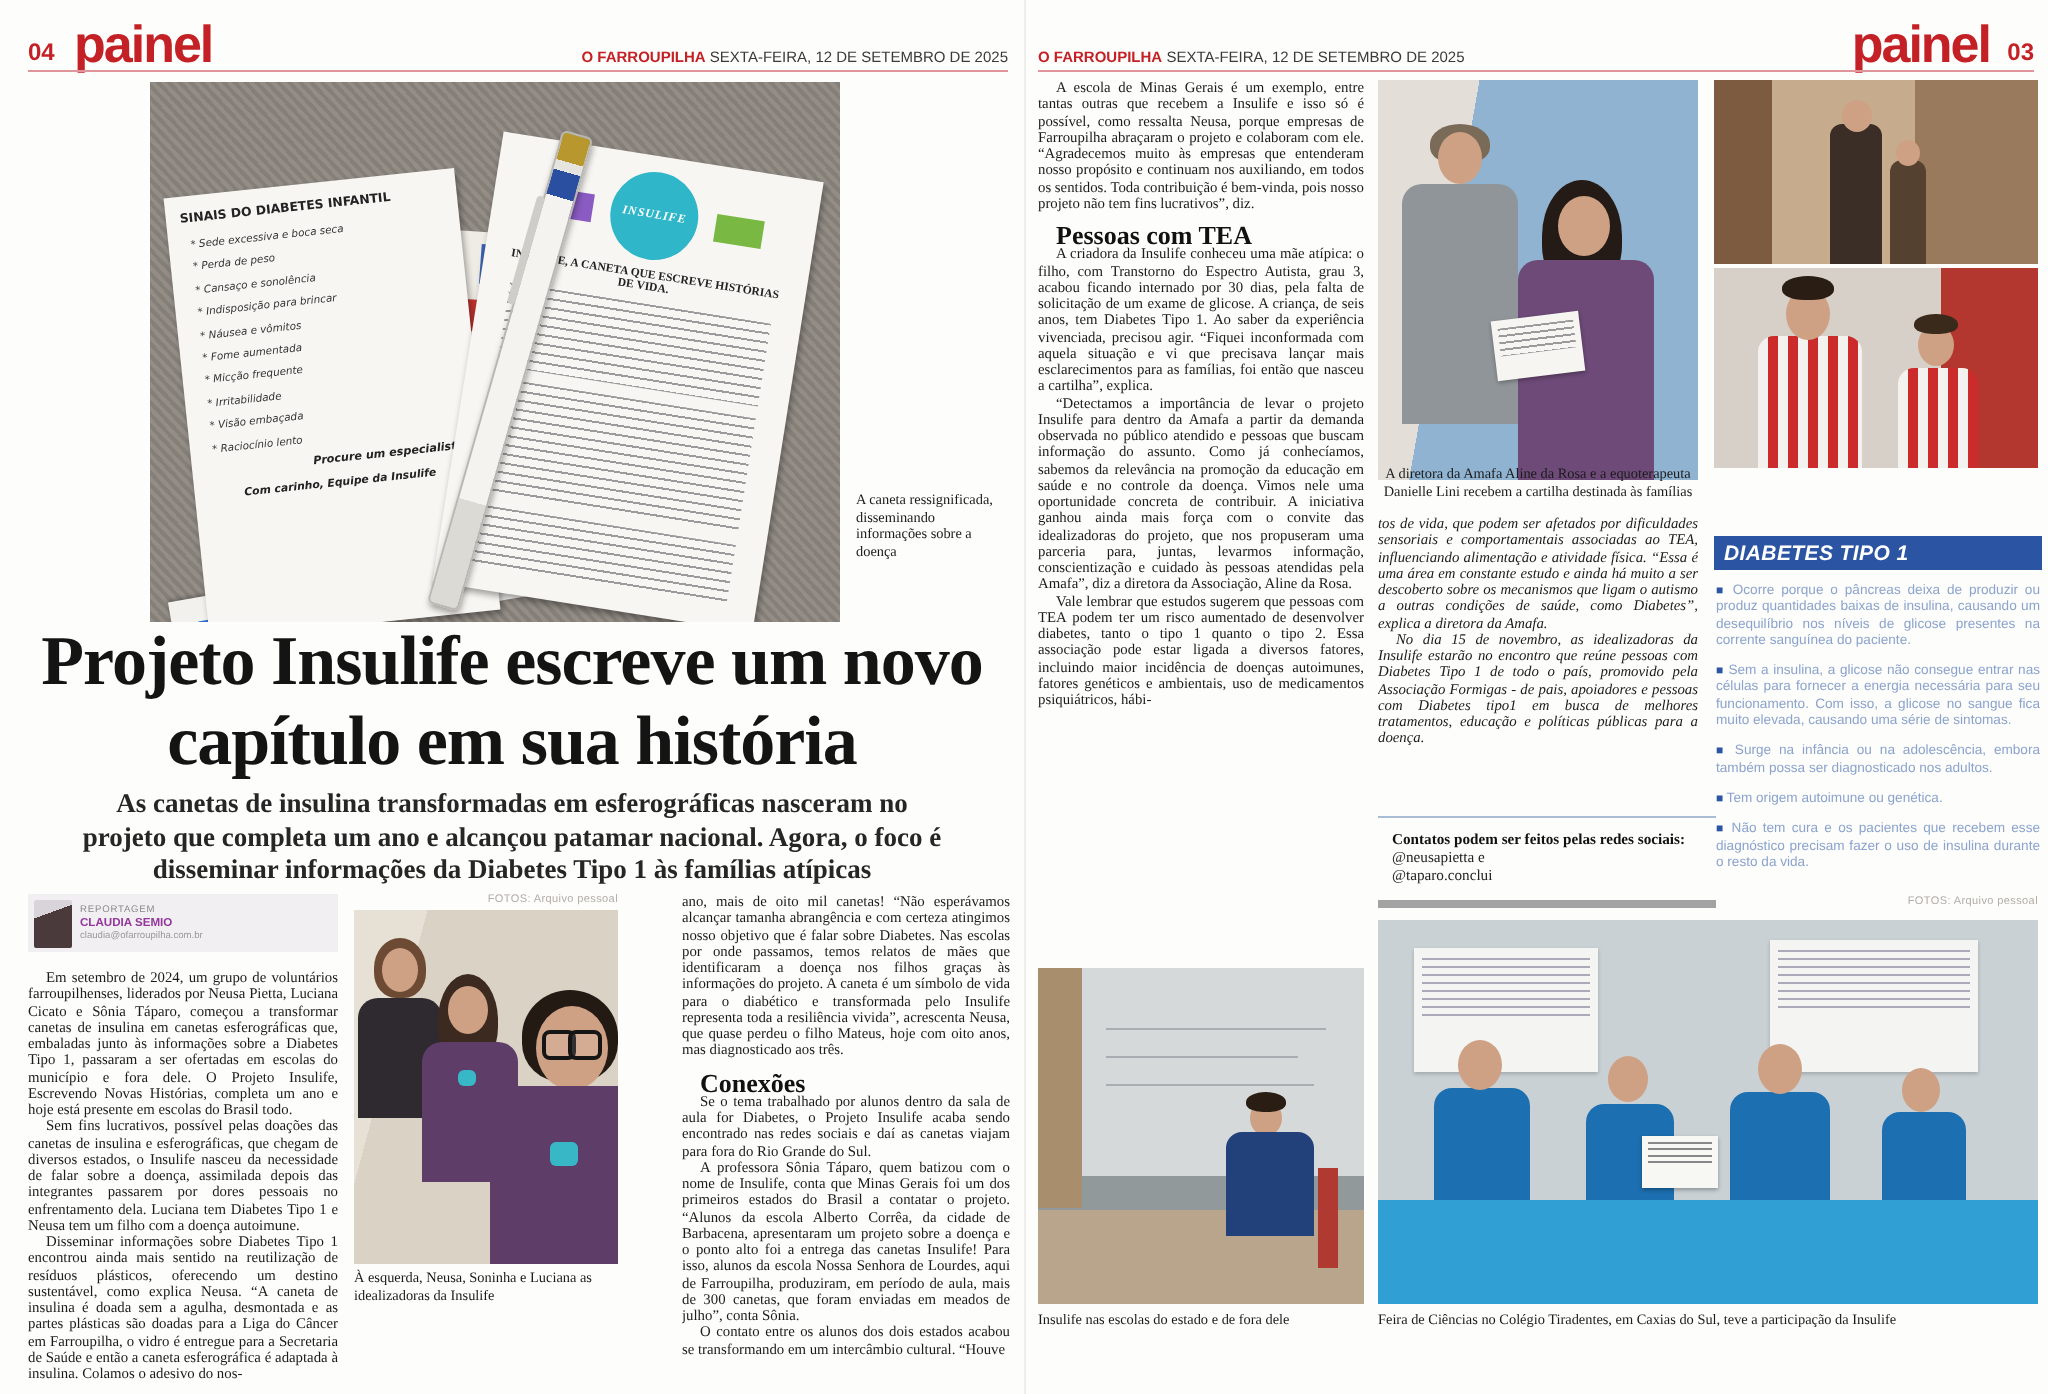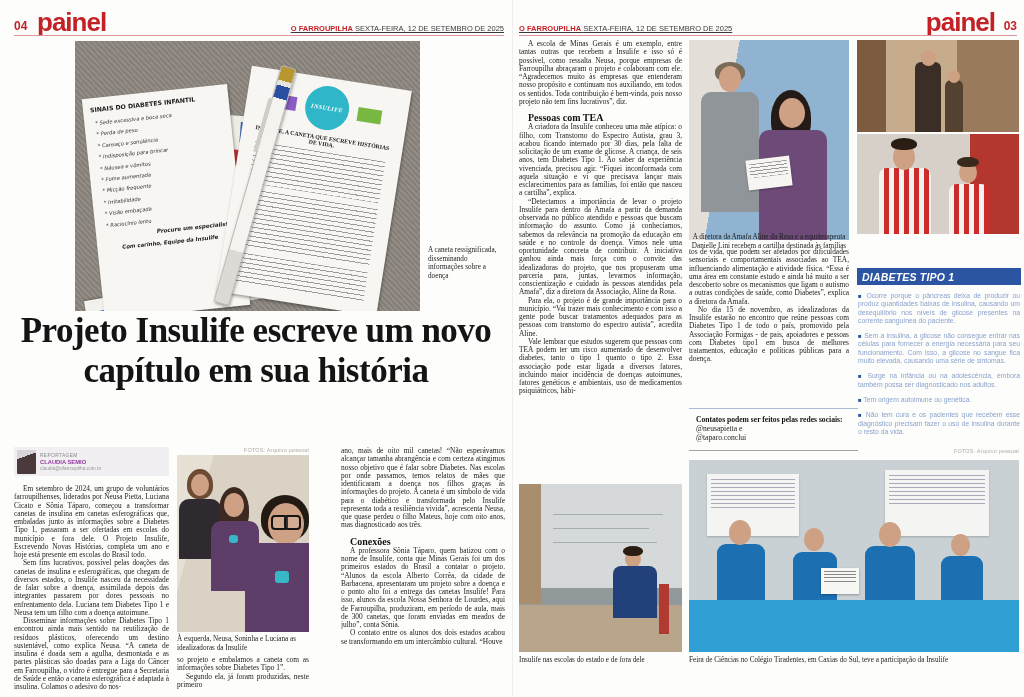--- a/index.html
+++ b/index.html
@@ -5,36 +5,36 @@
   html,body{margin:0;padding:0;}
   body{width:1024px;height:697px;background:#e9e9e9;font-family:"Liberation Serif",serif;}
   .sheet{position:relative;width:1024px;height:697px;background:#fdfdfc;overflow:hidden;}
   .page{position:absolute;top:0;height:697px;}
   #pageL{left:0;width:512px;}
   #pageR{left:512px;width:512px;border-left:1px solid #f0eeec;}
 
   
   .pgnum{position:absolute;font:bold 12px "Liberation Sans",sans-serif;color:#c42127;}
   .seclogo{position:absolute;font:bold 26px "Liberation Sans",sans-serif;color:#c42127;letter-spacing:-1px;}
-  .mast{position:absolute;font:7.5px "Liberation Sans",sans-serif;color:#3a3a3a;white-space:nowrap;text-decoration:underline;}
+  .mast{position:absolute;font:7.5px "Liberation Sans",sans-serif;color:#3a3a3a;white-space:nowrap;}
   .mast b{color:#c42127;}
   .hdr-rule{position:absolute;height:1px;background:#e0959b;top:35px;}
 
   
   .headline{position:absolute;left:16px;top:311px;width:480px;text-align:center;
     font-size:35px;line-height:40px;color:#141414;letter-spacing:-.5px;}
   .subhead{position:absolute;left:41px;top:394px;width:430px;text-align:center;
     font-weight:bold;font-size:13.5px;line-height:16.5px;color:#262626;}
 
   
   .col{position:absolute;top:447px;height:249px;overflow:hidden;}
   .bodytext p{margin:0;font-size:7.4px;line-height:8.25px;text-align:justify;
     text-indent:9px;color:#1b1b1b;}
   .bodytext p.noind{text-indent:0;}
-  .colsub{margin:8px 0 1px;font-weight:bold;font-size:10px;line-height:8.25px;text-indent:9px;color:#111;}
+  .colsub{margin:8px 0 1px;font-weight:bold;font-size:13px;line-height:8.25px;text-indent:9px;color:#111;}
   .cap{font-size:7.2px;line-height:8.6px;color:#1b1b1b;}
   .credit{font:5.5px "Liberation Sans",sans-serif;color:#b3aca5;text-align:right;letter-spacing:.2px;}
 
   
   .byline{display:flex;align-items:center;gap:4px;background:#f1eff1;padding:2px 3px;height:25px;margin-bottom:9px;}
   .byline-photo{width:19px;height:24px;background:linear-gradient(160deg,#d9d3da 0 30%,#4a3a3c 30% 100%);border-radius:1px;}
   .byline-role{font:4.8px "Liberation Sans",sans-serif;color:#8a8a8a;letter-spacing:.4px;}
   .byline-name{font:bold 5.8px "Liberation Sans",sans-serif;color:#93379c;margin:1px 0;}
   .byline-mail{font:4.8px "Liberation Sans",sans-serif;color:#9a9a9a;}
 
@@ -110,21 +110,21 @@
   .sign{position:absolute;background:#f7f7f4;box-shadow:0 1px 2px rgba(0,0,0,.3);}
   .sign .tl{margin:3px 3px 0;height:12px;background:repeating-linear-gradient(180deg,#888 0 1px,transparent 1px 3.2px);}
 
   
   .dbox{position:absolute;left:344px;top:268px;width:164px;}
   .dbox-hd{background:#2b55a3;color:#fff;font:bold italic 10.5px "Liberation Sans",sans-serif;
     padding:3px 5px 2px;letter-spacing:.2px;}
   .dbox-bd{padding:7px 1px 0 1px;}
   .dbox-item{font:6.8px/8.3px "Liberation Sans",sans-serif;color:#8ba3cd;text-align:justify;margin-bottom:7px;}
   .dbox-item .sq{color:#2b55a3;font-size:6px;}
-  .contacts{position:absolute;left:176px;top:408px;width:160px;border-top:1px solid #a9bdd6;border-bottom:1px solid #a3a3a3;
+  .contacts{position:absolute;left:176px;top:408px;width:160px;border-top:1px solid #a9bdd6;border-bottom:4px solid #a3a3a3;
     padding:6px 2px 7px 7px;}
   .contacts-title{font-weight:bold;font-size:7.6px;line-height:9px;color:#111;}
   .contacts-line{font-size:7.6px;line-height:9.4px;color:#222;}
 </style>
 </head>
 <body>
 
 <div class="sheet">
 
   <div class="page" id="pageL">
@@ -171,20 +171,21 @@
         <div class="fakelines" style="height:58px;"></div>
         <div class="fakelines" style="height:30px;"></div>
       </div>
       <div class="pen">
           <div class="clip"></div>
         </div>
     </div>
     <div class="photocap cap">A caneta ressignificada, disseminando informações sobre a doença</div>
 
     <h1 class="headline" style="margin:0;font-weight:bold;">Projeto Insulife escreve um novo capítulo em sua história</h1>
+    <div class="subhead">As canetas de insulina transformadas em esferográficas nasceram no projeto que completa um ano e alcançou patamar nacional. Agora, o foco é disseminar informações da Diabetes Tipo 1 às famílias atípicas</div>
 
     <div class="col bodytext" style="left:14px;width:155px;">
       <div class="byline">
         <div class="byline-photo"></div>
         <div>
           <div class="byline-role">REPORTAGEM</div>
           <div class="byline-name">CLAUDIA SEMIO</div>
           <div class="byline-mail">claudia@ofarroupilha.com.br</div>
         </div>
       </div>
@@ -212,49 +213,45 @@
           <div class="face" style="left:5px;top:4px;width:36px;height:42px;"></div>
           <div class="glasses" style="left:8px;top:16px;">
               <i></i>
               <i class="r"></i>
             </div>
           <div class="shirt" style="left:-18px;top:44px;width:84px;height:90px;"></div>
           <div class="logoblob" style="left:12px;top:72px;width:14px;height:12px;"></div>
         </div>
       </div>
       <div class="cap" style="margin-top:3px;">À esquerda, Neusa, Soninha e Luciana as idealizadoras da Insulife</div>
-      <div style="margin-top:4px;">
-        <p class="noind">so projeto e embalamos a caneta com as informações sobre Diabetes Tipo 1”.</p>
-        <p>Segundo ela, já foram produzidas, neste primeiro</p>
-      </div>
     </div>
 
     <div class="col bodytext" style="left:341px;width:164px;">
       <p class="noind">ano, mais de oito mil canetas! “Não esperávamos alcançar tamanha abrangência e com certeza atingimos nosso objetivo que é falar sobre Diabetes. Nas escolas por onde passamos, temos relatos de mães que identificaram a doença nos filhos graças às informações do projeto. A caneta é um símbolo de vida para o diabético e transformada pelo Insulife representa toda a resiliência vivida”, acrescenta Neusa, que quase perdeu o filho Mateus, hoje com oito anos, mas diagnosticado aos três.</p>
       <div class="colsub">Conexões</div>
+      <p>Se o tema trabalhado por alunos dentro da sala de aula for Diabetes, o Projeto Insulife acaba sendo encontrado nas redes sociais e daí as canetas viajam para fora do Rio Grande do Sul.</p>
       <p>A professora Sônia Táparo, quem batizou com o nome de Insulife, conta que Minas Gerais foi um dos primeiros estados do Brasil a contatar o projeto. “Alunos da escola Alberto Corrêa, da cidade de Barbacena, apresentaram um projeto sobre a doença e o ponto alto foi a entrega das canetas Insulife! Para isso, alunos da escola Nossa Senhora de Lourdes, aqui de Farroupilha, produziram, em período de aula, mais de 300 canetas, que foram enviadas em meados de julho”, conta Sônia.</p>
       <p>O contato entre os alunos dos dois estados acabou se transformando em um intercâmbio cultural. “Houve</p>
     </div>
   </div>
 
   <div class="page" id="pageR">
     <div class="mast" style="left:6px;top:24px;">
       <b>O FARROUPILHA</b>
       <span>SEXTA-FEIRA, 12 DE SETEMBRO DE 2025</span>
     </div>
     <div class="seclogo" style="right:30px;top:7px;">painel</div>
     <div class="pgnum" style="right:8px;top:19px;">03</div>
     <div class="hdr-rule" style="left:6px;width:498px;"></div>
 
     <div class="bodytext" style="position:absolute;left:6px;top:40px;width:163px;height:436px;overflow:hidden;">
       <p>A escola de Minas Gerais é um exemplo, entre tantas outras que recebem a Insulife e isso só é possível, como ressalta Neusa, porque empresas de Farroupilha abraçaram o projeto e colaboram com ele. “Agradecemos muito às empresas que entenderam nosso propósito e continuam nos auxiliando, em todos os sentidos. Toda contribuição é bem-vinda, pois nosso projeto não tem fins lucrativos”, diz.</p>
       <div class="colsub">Pessoas com TEA</div>
       <p>A criadora da Insulife conheceu uma mãe atípica: o filho, com Transtorno do Espectro Autista, grau 3, acabou ficando internado por 30 dias, pela falta de solicitação de um exame de glicose. A criança, de seis anos, tem Diabetes Tipo 1. Ao saber da experiência vivenciada, precisou agir. “Fiquei inconformada com aquela situação e vi que precisava lançar mais esclarecimentos para as famílias, foi então que nasceu a cartilha”, explica.</p>
       <p>“Detectamos a importância de levar o projeto Insulife para dentro da Amafa a partir da demanda observada no público atendido e pessoas que buscam informação do assunto. Como já conhecíamos, sabemos da relevância na promoção da educação em saúde e no controle da doença. Vimos nele uma oportunidade concreta de contribuir. A iniciativa ganhou ainda mais força com o convite das idealizadoras do projeto, que nos propuseram uma parceria para, juntas, levarmos informação, conscientização e cuidado às pessoas atendidas pela Amafa”, diz a diretora da Associação, Aline da Rosa.</p>
-      <p>Para ela, o projeto é de grande importância para o município. “Vai trazer mais conhecimento e com isso a gente pode buscar tratamentos adequados para as pessoas com transtorno do espectro autista”, acredita Aline.</p>
       <p>Vale lembrar que estudos sugerem que pessoas com TEA podem ter um risco aumentado de desenvolver diabetes, tanto o tipo 1 quanto o tipo 2. Essa associação pode estar ligada a diversos fatores, incluindo maior incidência de doenças autoimunes, fatores genéticos e ambientais, uso de medicamentos psiquiátricos, hábi-</p>
     </div>
 
     <div class="photo" id="photo-class">
       <div class="doorstrip"></div>
       <div class="boardline" style="left:34px;top:30px;width:110px;"></div>
       <div class="boardline" style="left:34px;top:44px;width:96px;"></div>
       <div class="boardline" style="left:34px;top:58px;width:104px;"></div>
       <div class="student" style="left:96px;top:66px;">
         <div class="face" style="left:10px;top:0;width:16px;height:18px;"></div>
@@ -274,21 +271,21 @@
       <div class="person" style="left:86px;top:52px;">
         <div class="hair" style="left:-4px;top:-2px;width:40px;height:56px;background:#241a16;"></div>
         <div class="face" style="left:4px;top:6px;width:26px;height:30px;"></div>
         <div class="shirt" style="left:-16px;top:38px;width:68px;height:110px;background:#6d4a78;"></div>
       </div>
       <div class="booklet" style="left:58px;top:118px;width:44px;height:30px;">
           <div class="tl"></div>
         </div>
     </div>
     <div class="cap" style="position:absolute;left:176px;top:233px;width:160px;text-align:center;">A diretora da Amafa Aline da Rosa e a equoterapeuta Danielle Lini recebem a cartilha destinada às famílias</div>
-    <div class="bodytext" style="position:absolute;left:176px;top:248px;width:160px;height:142px;overflow:hidden;">
+    <div class="bodytext" style="position:absolute;left:176px;top:258px;width:160px;height:142px;overflow:hidden;font-style:italic;">
       <p class="noind">tos de vida, que podem ser afetados por dificuldades sensoriais e comportamentais associadas ao TEA, influenciando alimentação e atividade física. “Essa é uma área em constante estudo e ainda há muito a ser descoberto sobre os mecanismos que ligam o autismo a outras condições de saúde, como Diabetes”, explica a diretora da Amafa.</p>
       <p>No dia 15 de novembro, as idealizadoras da Insulife estarão no encontro que reúne pessoas com Diabetes Tipo 1 de todo o país, promovido pela Associação Formigas - de pais, apoiadores e pessoas com Diabetes tipo1 em busca de melhores tratamentos, educação e políticas públicas para a doença.</p>
     </div>
     <div class="contacts">
       <div class="contacts-title">Contatos podem ser feitos pelas redes sociais:</div>
       <div class="contacts-line">@neusapietta e</div>
       <div class="contacts-line">@taparo.conclui</div>
     </div>
 
     <div class="photo" id="photo-mirror">

